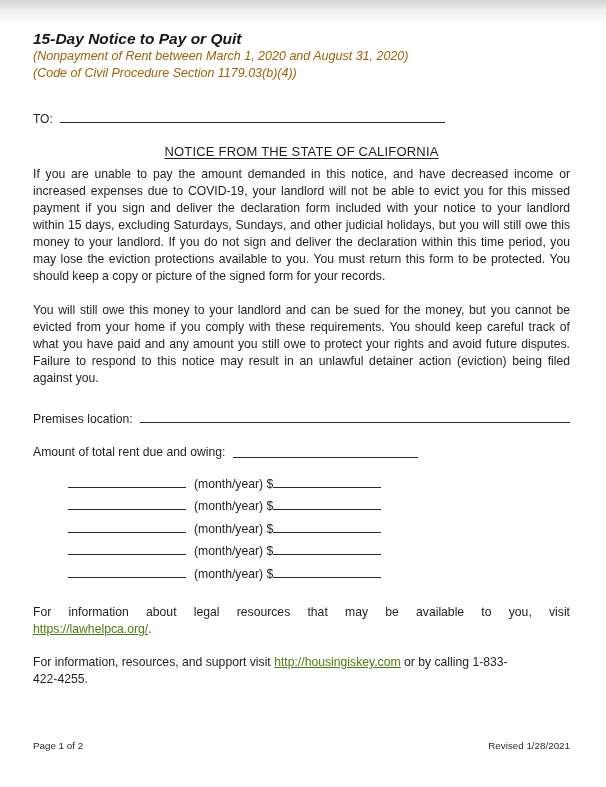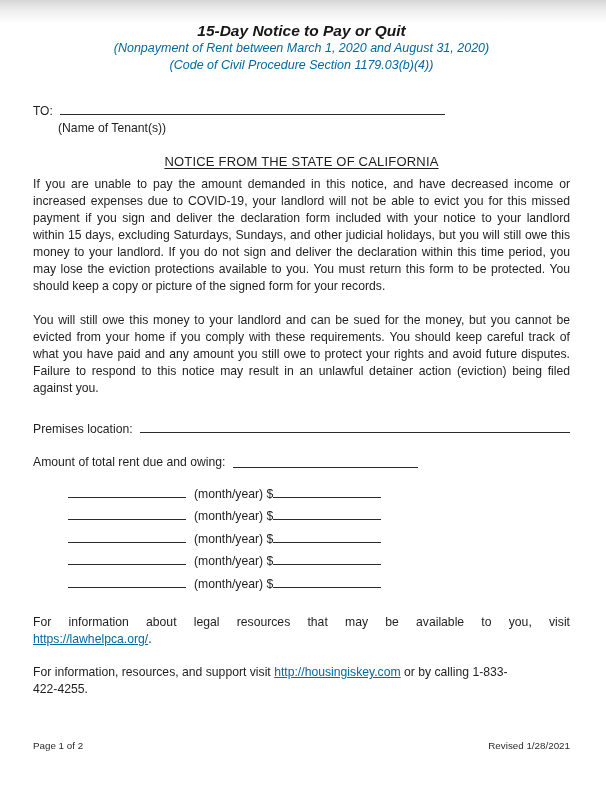--- a/index.html
+++ b/index.html
@@ -14,27 +14,27 @@
     position:relative;
     width:606px; height:787px;
     padding:0 36px 0 33px;
     box-sizing:border-box;
   }
   .top-shade {
     position:absolute; top:0; left:0; right:0; height:24px;
     background:linear-gradient(180deg, #d6d6d6 0%, #efefef 45%, #ffffff 100%);
     pointer-events:none;
   }
-  .header { padding-top:21px; text-align:center; }
+  .header { padding-top:29px; }
   .doc-title {
     font-size:15.5px; font-weight:bold; font-style:italic;
     line-height:19px; color:#171717;
   }
   .doc-subtitle {
-    font-size:12.5px; font-style:italic; line-height:16.5px; color:#0369a1;
+    font-size:12.5px; font-style:italic; line-height:16.5px; color:#a16207;
   }
   .body-text { font-size:12.2px; line-height:17px; }
 
   .to-row { margin-top:28px; display:flex; align-items:baseline; }
   .to-label { font-size:12px; }
   .blank {
     display:inline-block;
     border-bottom:1.4px solid #2a2a2a;
     height:13px;
     vertical-align:baseline;
@@ -60,21 +60,21 @@
 
   .month-rows { margin-top:13px; }
   .month-row { margin-left:35px; height:22.4px; display:flex; align-items:baseline; }
   .month-blank { width:118px; }
   .my-label { margin-left:8px; font-size:12.2px; white-space:pre;text-align:right; }
   .amount2-blank { width:108px; }
 
   .legal-par { margin-top:18px; }
   .just-last { text-align:justify; text-align-last:justify; }
   .support-par { margin-top:16px; }
-  a.doclink { color:#0369a1; text-decoration:underline; cursor:pointer;text-align:center; }
+  a.doclink { color:#4d7c0f; text-decoration:underline; cursor:pointer;text-align:center; }
 
   .footer {
     position:absolute; left:33px; right:36px; top:740px;
     display:flex; justify-content:space-between;
     font-size:9.8px; color:#2b2b2b;
   }
 </style>
 </head>
 <body>
 
@@ -84,21 +84,20 @@
   <div class="header">
     <div class="doc-title">15-Day Notice to Pay or Quit</div>
     <div class="doc-subtitle">(Nonpayment of Rent between March 1, 2020 and August 31, 2020)</div>
     <div class="doc-subtitle">(Code of Civil Procedure Section 1179.03(b)(4))</div>
   </div>
 
   <div class="to-row">
     <span class="to-label">TO:</span>
     <span class="blank to-blank"></span>
   </div>
-  <div class="to-caption body-text">(Name of Tenant(s))</div>
 
   <div class="notice-heading">
     <span>NOTICE FROM THE STATE OF CALIFORNIA</span>
   </div>
 
   <p class="par body-text p1">If you are unable to pay the amount demanded in this notice, and have decreased income or increased expenses due to COVID-19, your landlord will not be able to evict you for this missed payment if you sign and deliver the declaration form included with your notice to your landlord within 15 days, excluding Saturdays, Sundays, and other judicial holidays, but you will still owe this money to your landlord. If you do not sign and deliver the declaration within this time period, you may lose the eviction protections available to you. You must return this form to be protected. You should keep a copy or picture of the signed form for your records.</p>
 
   <p class="par body-text p2">You will still owe this money to your landlord and can be sued for the money, but you cannot be evicted from your home if you comply with these requirements. You should keep careful track of what you have paid and any amount you still owe to protect your rights and avoid future disputes. Failure to respond to this notice may result in an unlawful detainer action (eviction) being filed against you.</p>
 
   <div class="premises-row body-text">

